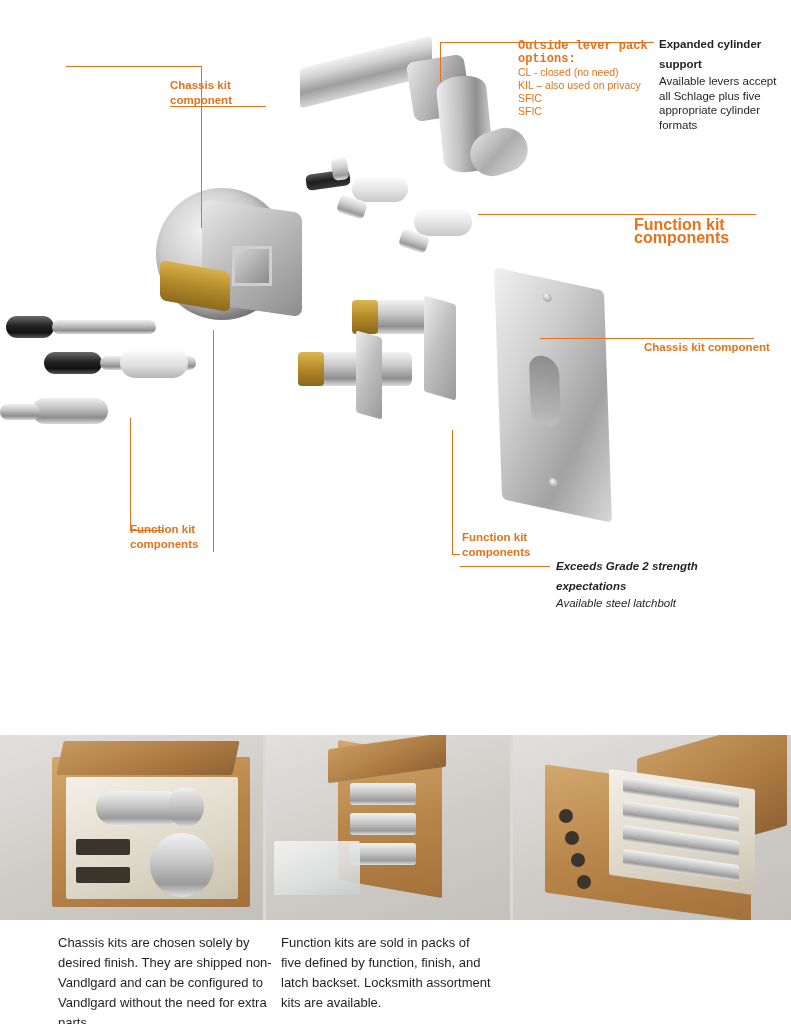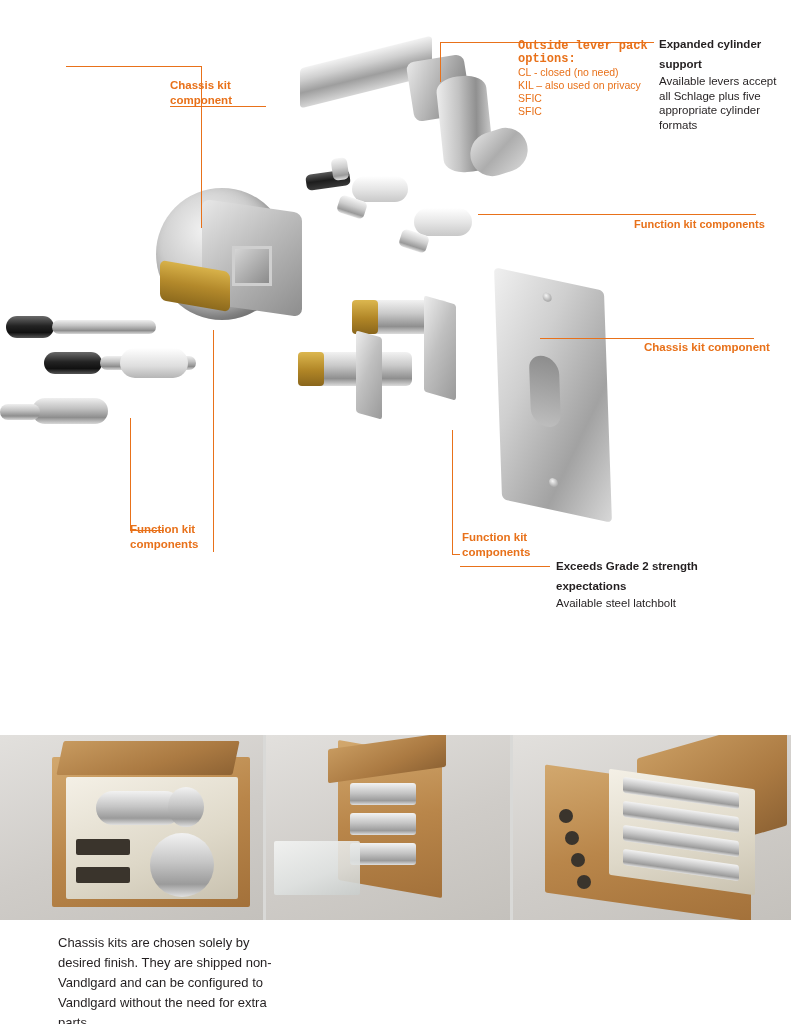--- a/index.html
+++ b/index.html
@@ -386,39 +386,39 @@
       <div class="sub">SFIC</div>
       <div class="sub">SFIC</div>
     </div>
 
     <div class="callout" style="left:659px; top:34px; width:124px;">
       <div class="hd">Expanded cylinder support</div>
       <div>Available levers accept all Schlage plus five appropriate cylinder formats</div>
     </div>
 
     <div class="callout orangeital" style="left:634px; top:218px; width:152px;">
-      <div class="hd" style="font-size:11px; line-height:13px;">Function kit components</div>
+      <div class="hd" style="font-size:16px; line-height:13px;">Function kit components</div>
     </div>
 
     <div class="callout orange" style="left:644px; top:340px; width:140px;">
       <div>Chassis kit component</div>
     </div>
 
     <div class="callout orange" style="left:130px; top:522px; width:90px;">
       <div>Function kit</div>
       <div>components</div>
     </div>
 
     <div class="callout orange" style="left:462px; top:530px; width:90px;">
       <div>Function kit</div>
       <div>components</div>
     </div>
 
 
-    <div class="callout" style="left:556px; top:556px; width:165px;">
+    <div class="callout" style="left:556px; top:556px; width:165px;font-style:italic;">
       <div class="hd">Exceeds Grade 2 strength expectations</div>
       <div>Available steel latchbolt</div>
     </div>
 
   </div>
 
   <div class="photos">
 
     <div class="photo p1">
       <div class="box" style="left:52px; top:22px; width:198px; height:150px;"></div>
@@ -451,15 +451,16 @@
       <div class="darkslot" style="left:46px; top:74px; width:14px; height:14px; border-radius:50%;"></div>
       <div class="darkslot" style="left:52px; top:96px; width:14px; height:14px; border-radius:50%;"></div>
       <div class="darkslot" style="left:58px; top:118px; width:14px; height:14px; border-radius:50%;"></div>
       <div class="darkslot" style="left:64px; top:140px; width:14px; height:14px; border-radius:50%;"></div>
     </div>
 
   </div>
 
   <div class="captions">
     <div class="caption c1">Chassis kits are chosen solely by desired finish. They are shipped non-Vandlgard and can be configured to Vandlgard without the need for extra parts.</div>
+    <div class="caption c2">Function kits are sold in packs of five defined by function, finish, and latch backset. Locksmith assortment kits are available.</div>
   </div>
 
 </div>
 
 </body></html>

